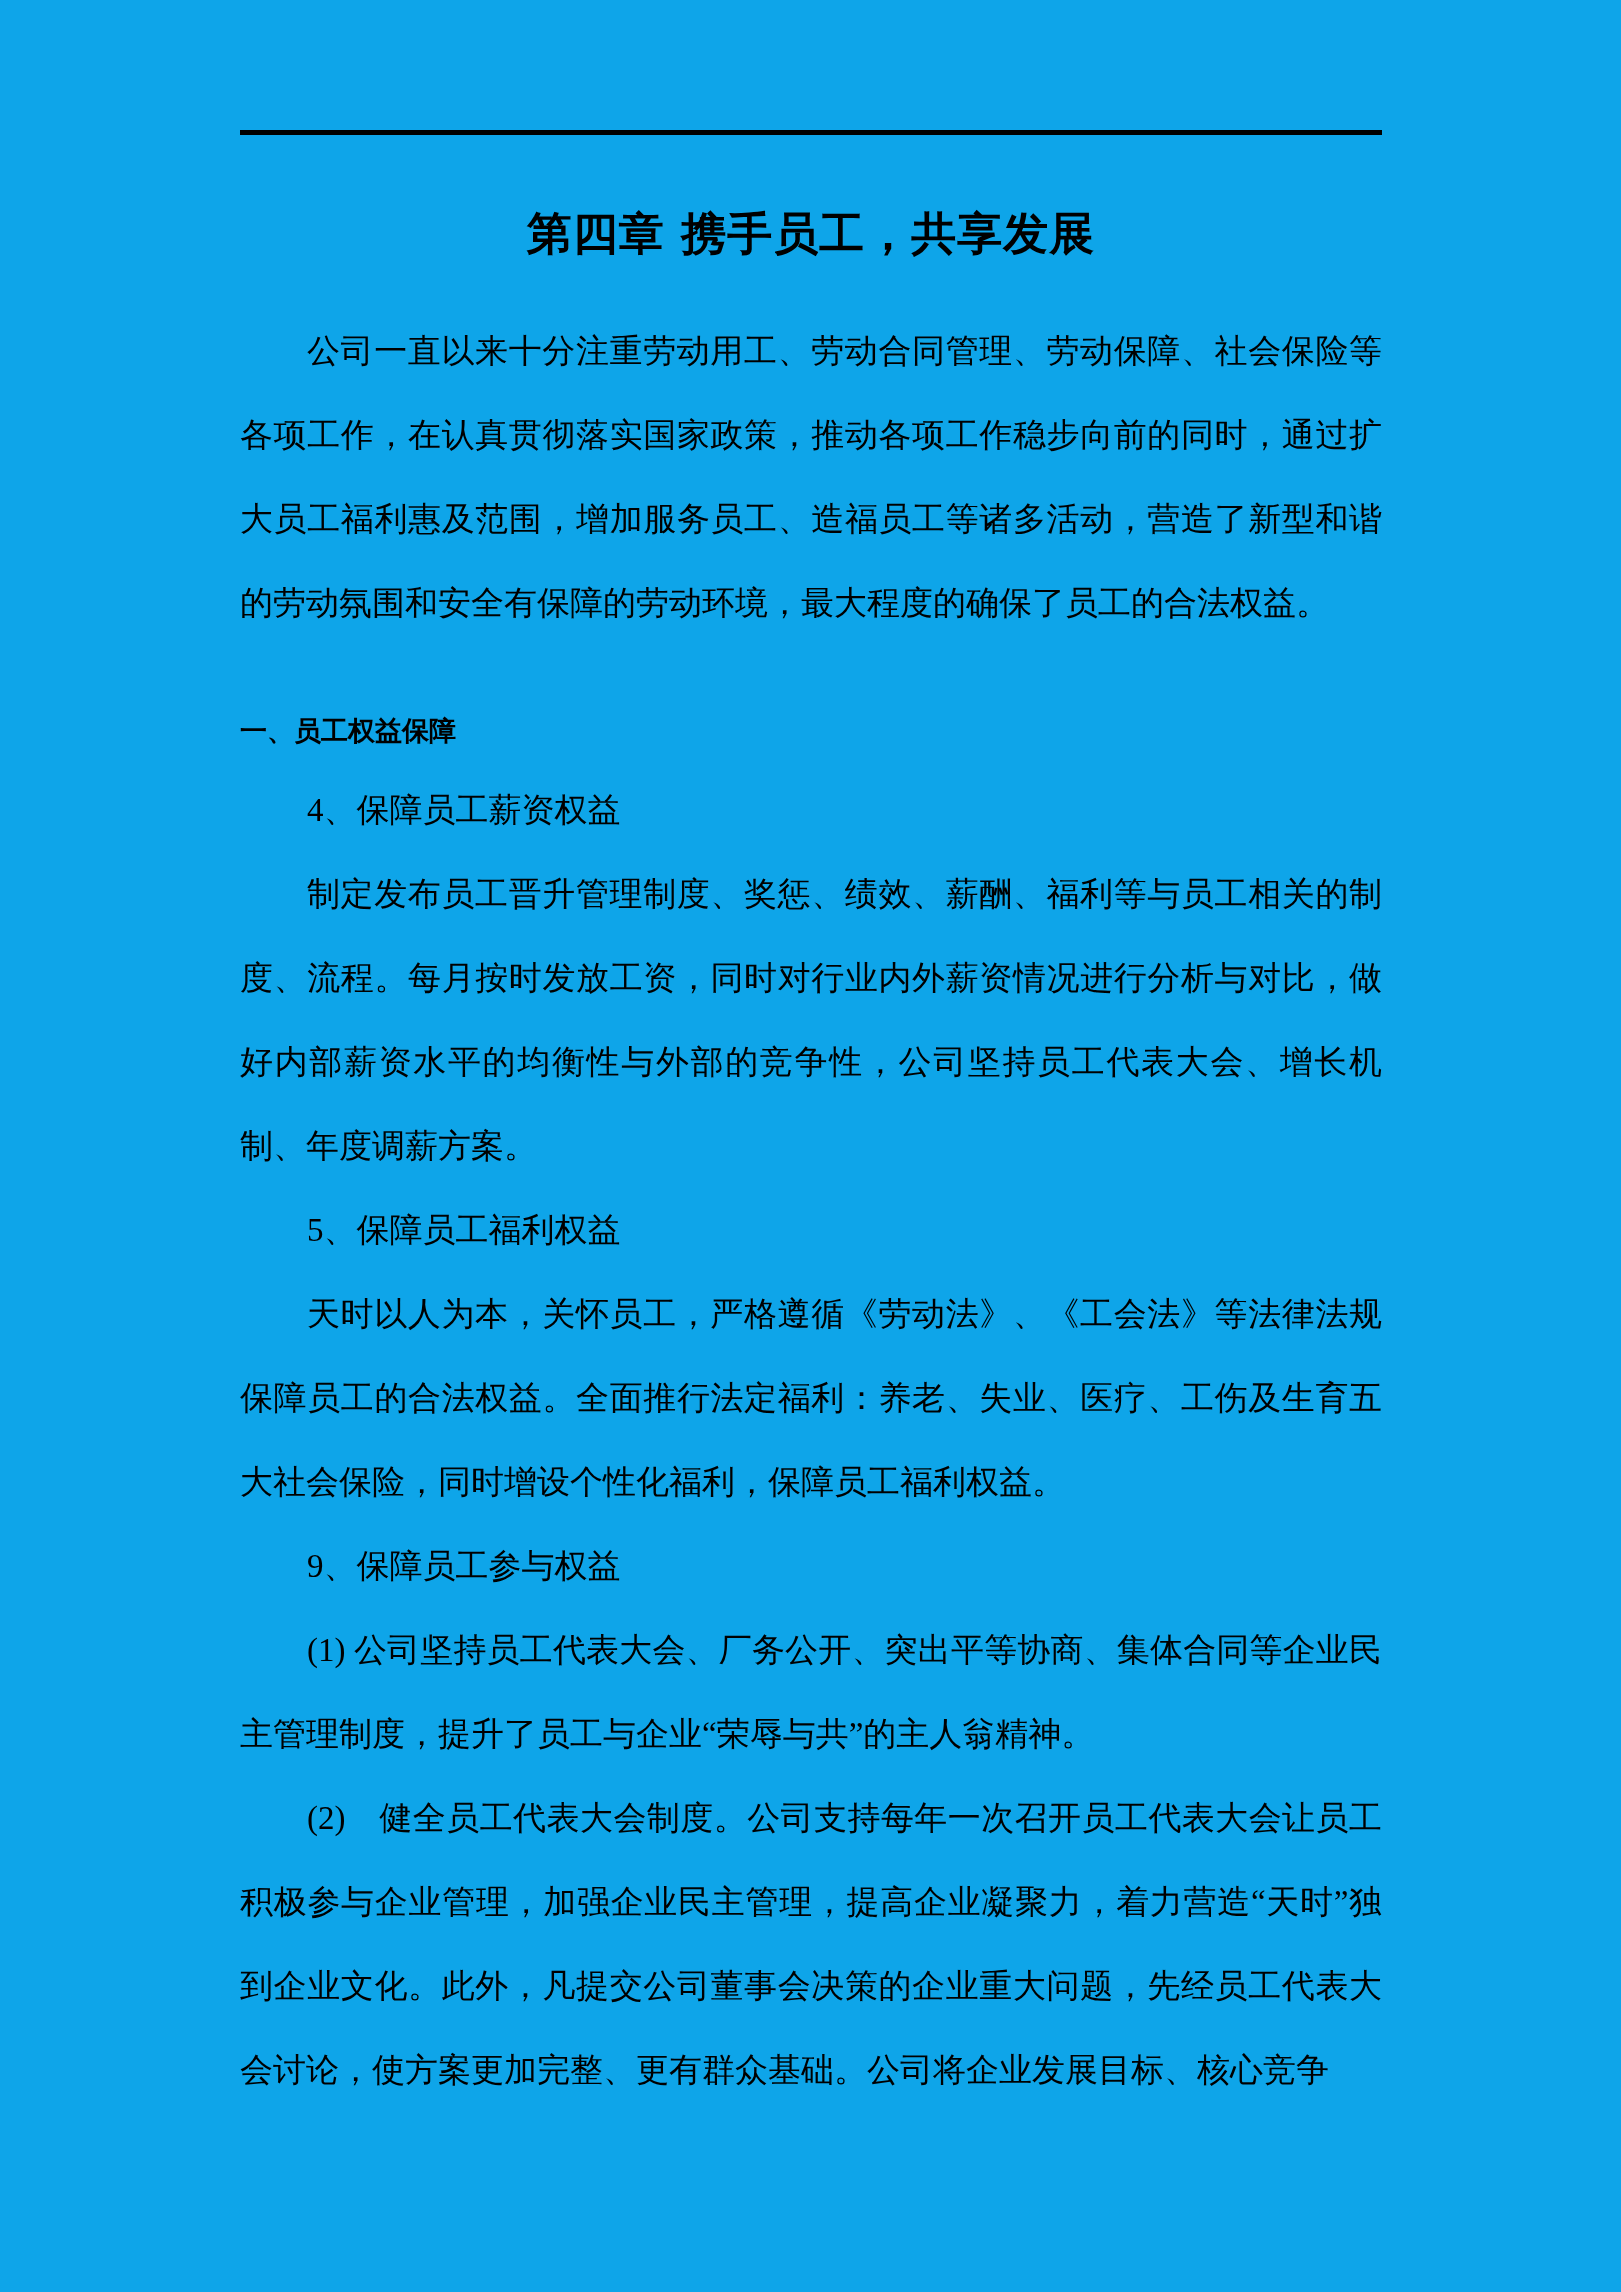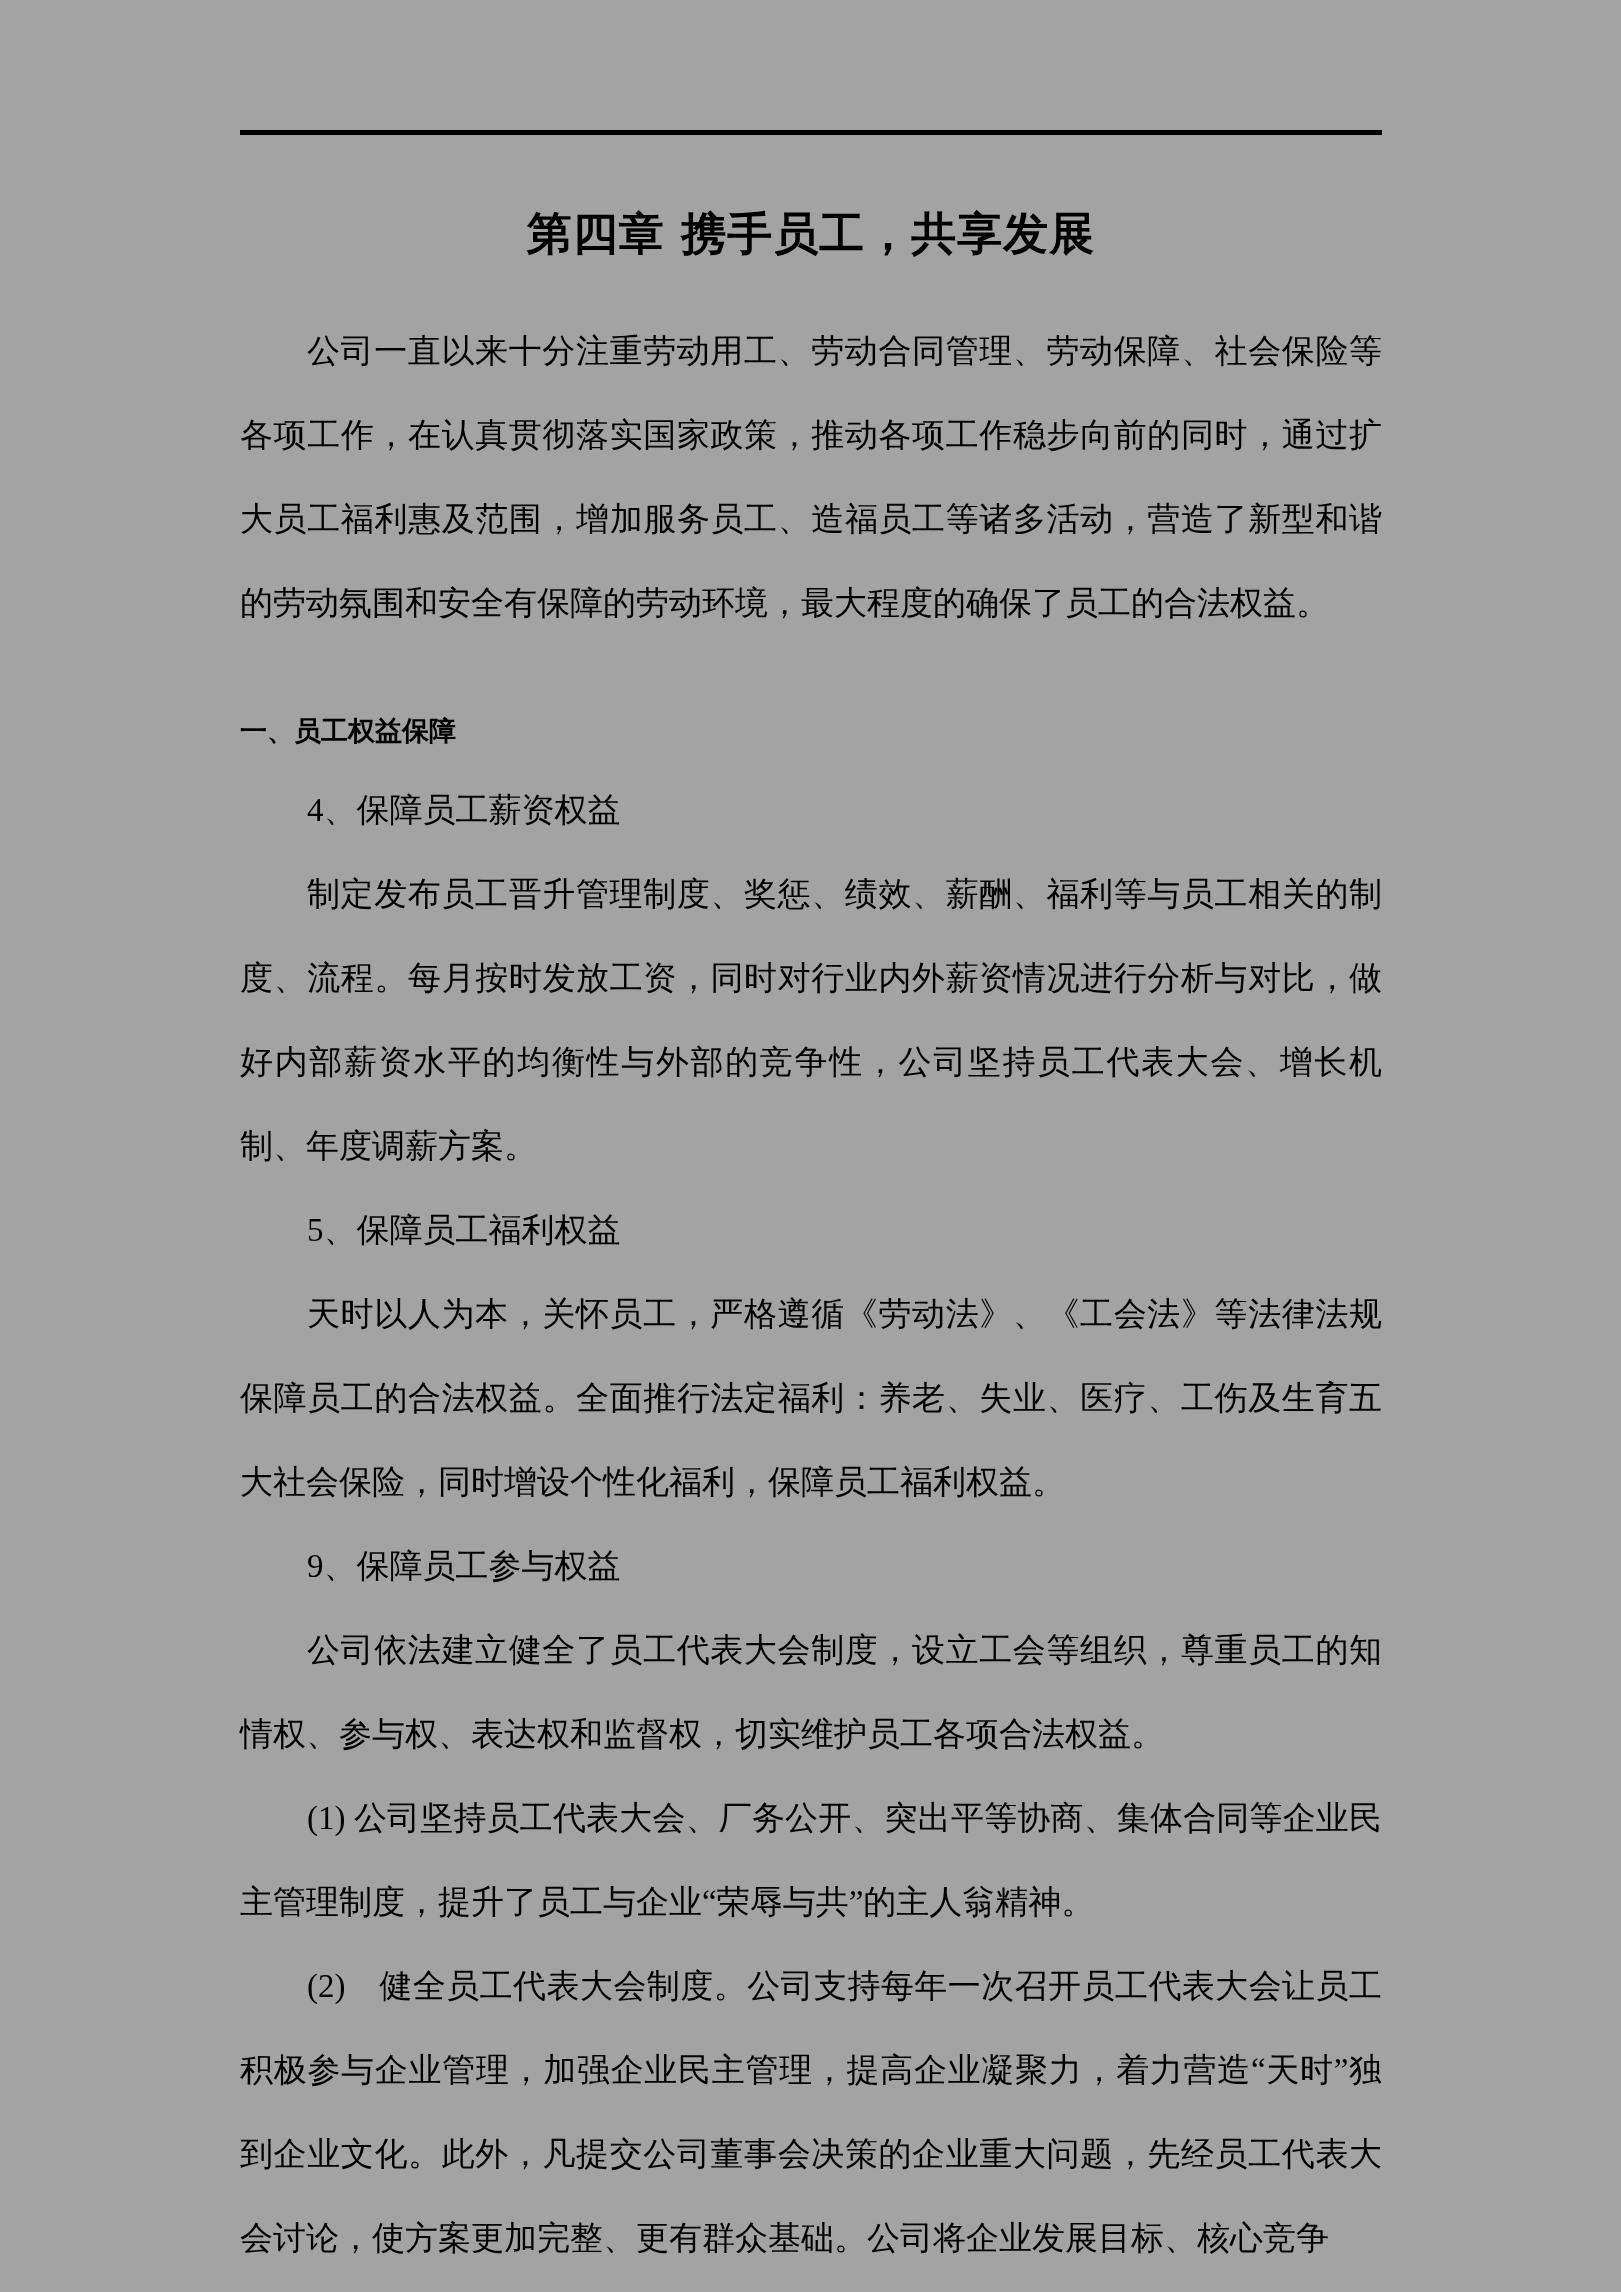--- a/index.html
+++ b/index.html
@@ -4,21 +4,21 @@
 <style>
   html, body {
     margin: 0;
     padding: 0;
     background: #ffffff;
   }
   .page {
     position: relative;
     width: 1621px;
     height: 2293px;
-    background: #a3a3a3;
+    background: #0ea5e9;
     color: #000000;
     overflow: hidden;
     font-family: "Liberation Serif", "DejaVu Serif", serif;
   }
   .content {
     padding: 0 239px 0 240px;
   }
   .header-rule {
     margin-top: 130px;
     height: 4.9px;
@@ -80,21 +80,20 @@
 
     <h2 class="section-heading">一、员工权益保障</h2>
 
     <p class="body-para item-heading">4、保障员工薪资权益</p>
     <p class="body-para">制定发布员工晋升管理制度、奖惩、绩效、薪酬、福利等与员工相关的制度、流程。每月按时发放工资，同时对行业内外薪资情况进行分析与对比，做好内部薪资水平的均衡性与外部的竞争性，公司坚持员工代表大会、增长机制、年度调薪方案。</p>
 
     <p class="body-para item-heading">5、保障员工福利权益</p>
     <p class="body-para">天时以人为本，关怀员工，严格遵循《劳动法》、《工会法》等法律法规保障员工的合法权益。全面推行法定福利：养老、失业、医疗、工伤及生育五大社会保险，同时增设个性化福利，保障员工福利权益。</p>
 
     <p class="body-para item-heading">9、保障员工参与权益</p>
-    <p class="body-para">公司依法建立健全了员工代表大会制度，设立工会等组织，尊重员工的知情权、参与权、表达权和监督权，切实维护员工各项合法权益。</p>
 
     <p class="body-para">(1) 公司坚持员工代表大会、厂务公开、突出平等协商、集体合同等企业民主管理制度，提升了员工与企业“荣辱与共”的主人翁精神。</p>
 
     <p class="body-para">(2)　健全员工代表大会制度。公司支持每年一次召开员工代表大会让员工积极参与企业管理，加强企业民主管理，提高企业凝聚力，着力营造“天时”独到企业文化。此外，凡提交公司董事会决策的企业重大问题，先经员工代表大会讨论，使方案更加完整、更有群众基础。公司将企业发展目标、核心竞争</p>
 
   </div>
 
 </div>
 
 

